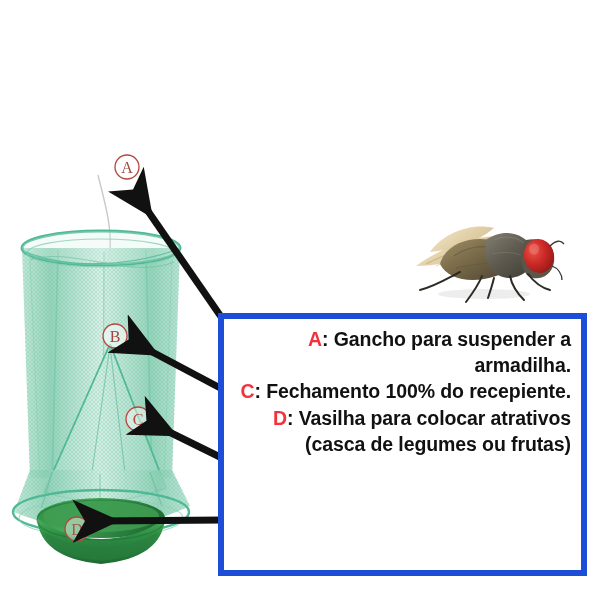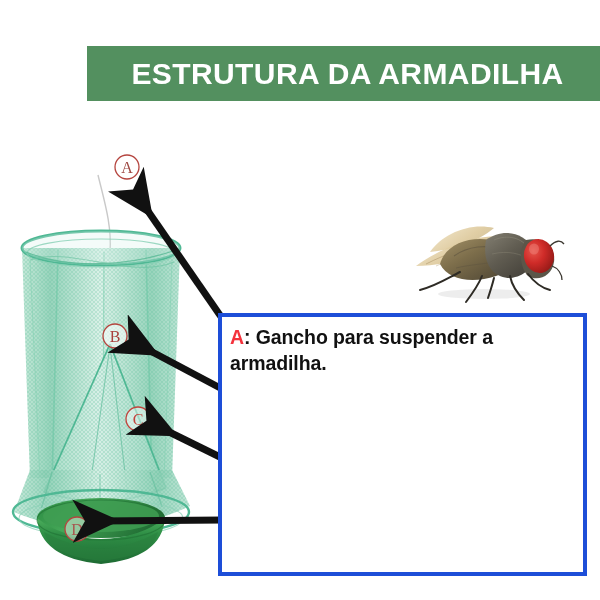--- a/index.html
+++ b/index.html
@@ -70,47 +70,45 @@
     pointer-events: none;
   }
 
   
   #legend-box {
     position: absolute;
     left: 218px;
     top: 313px;
     width: 369px;
     height: 263px;
-    border: 4px solid #1d4ed8;
+    border: 6px solid #1d4ed8;
     background: #ffffff;
     box-sizing: border-box;
     padding: 8px 10px 0 8px;
+    text-align: right;
   }
   .legend-item {
     font-size: 19.5px;
     font-weight: bold;
     color: #111111;
     line-height: 1.32;
     margin: 0 0 1px 0;
     letter-spacing: -0.1px;
   }
   .legend-key {
     color: #f4323c;
     font-weight: bold;
   }
   .legend-text { color: #111111; }
 </style>
 </head>
 <body>
 
 <div id="page">
 
-  <div id="header-banner">
-    <div id="header-title">ESTRUTURA DA ARMADILHA</div>
-  </div>
 
   <div id="trap-figure">
     <svg id="trap-svg" width="230" height="440" viewBox="0 0 230 440" xmlns="http://www.w3.org/2000/svg">
       <defs>
         <linearGradient id="meshGrad" x1="0" y1="0" x2="1" y2="0">
           <stop offset="0%" stop-color="#bfe6d5"></stop>
           <stop offset="18%" stop-color="#8fd0b6"></stop>
           <stop offset="50%" stop-color="#d8f0e6"></stop>
           <stop offset="82%" stop-color="#8fd0b6"></stop>
           <stop offset="100%" stop-color="#b7e2d1"></stop>
@@ -283,15 +281,21 @@
     <line x1="224" y1="321" x2="141" y2="201" stroke="#111111" stroke-width="7" marker-end="url(#arwHead)"></line>
     <line x1="224" y1="390" x2="141" y2="346" stroke="#111111" stroke-width="7" marker-end="url(#arwHead)"></line>
     <line x1="224" y1="459" x2="159" y2="427" stroke="#111111" stroke-width="7" marker-end="url(#arwHead)"></line>
     <line x1="224" y1="520" x2="99" y2="521" stroke="#111111" stroke-width="7" marker-end="url(#arwHead)"></line>
   </svg>
 
   <div id="legend-box">
     <p class="legend-item">
       <span class="legend-key">A</span><span class="legend-text">: Gancho para suspender a armadilha.</span>
     </p>
+    <p class="legend-item">
+      <span class="legend-key">C</span><span class="legend-text">: Fechamento 100% do recepiente.</span>
+    </p>
+    <p class="legend-item">
+      <span class="legend-key">D</span><span class="legend-text">: Vasilha para colocar atrativos (casca de legumes ou frutas)</span>
+    </p>
   </div>
 
 </div>
 
 </body></html>

